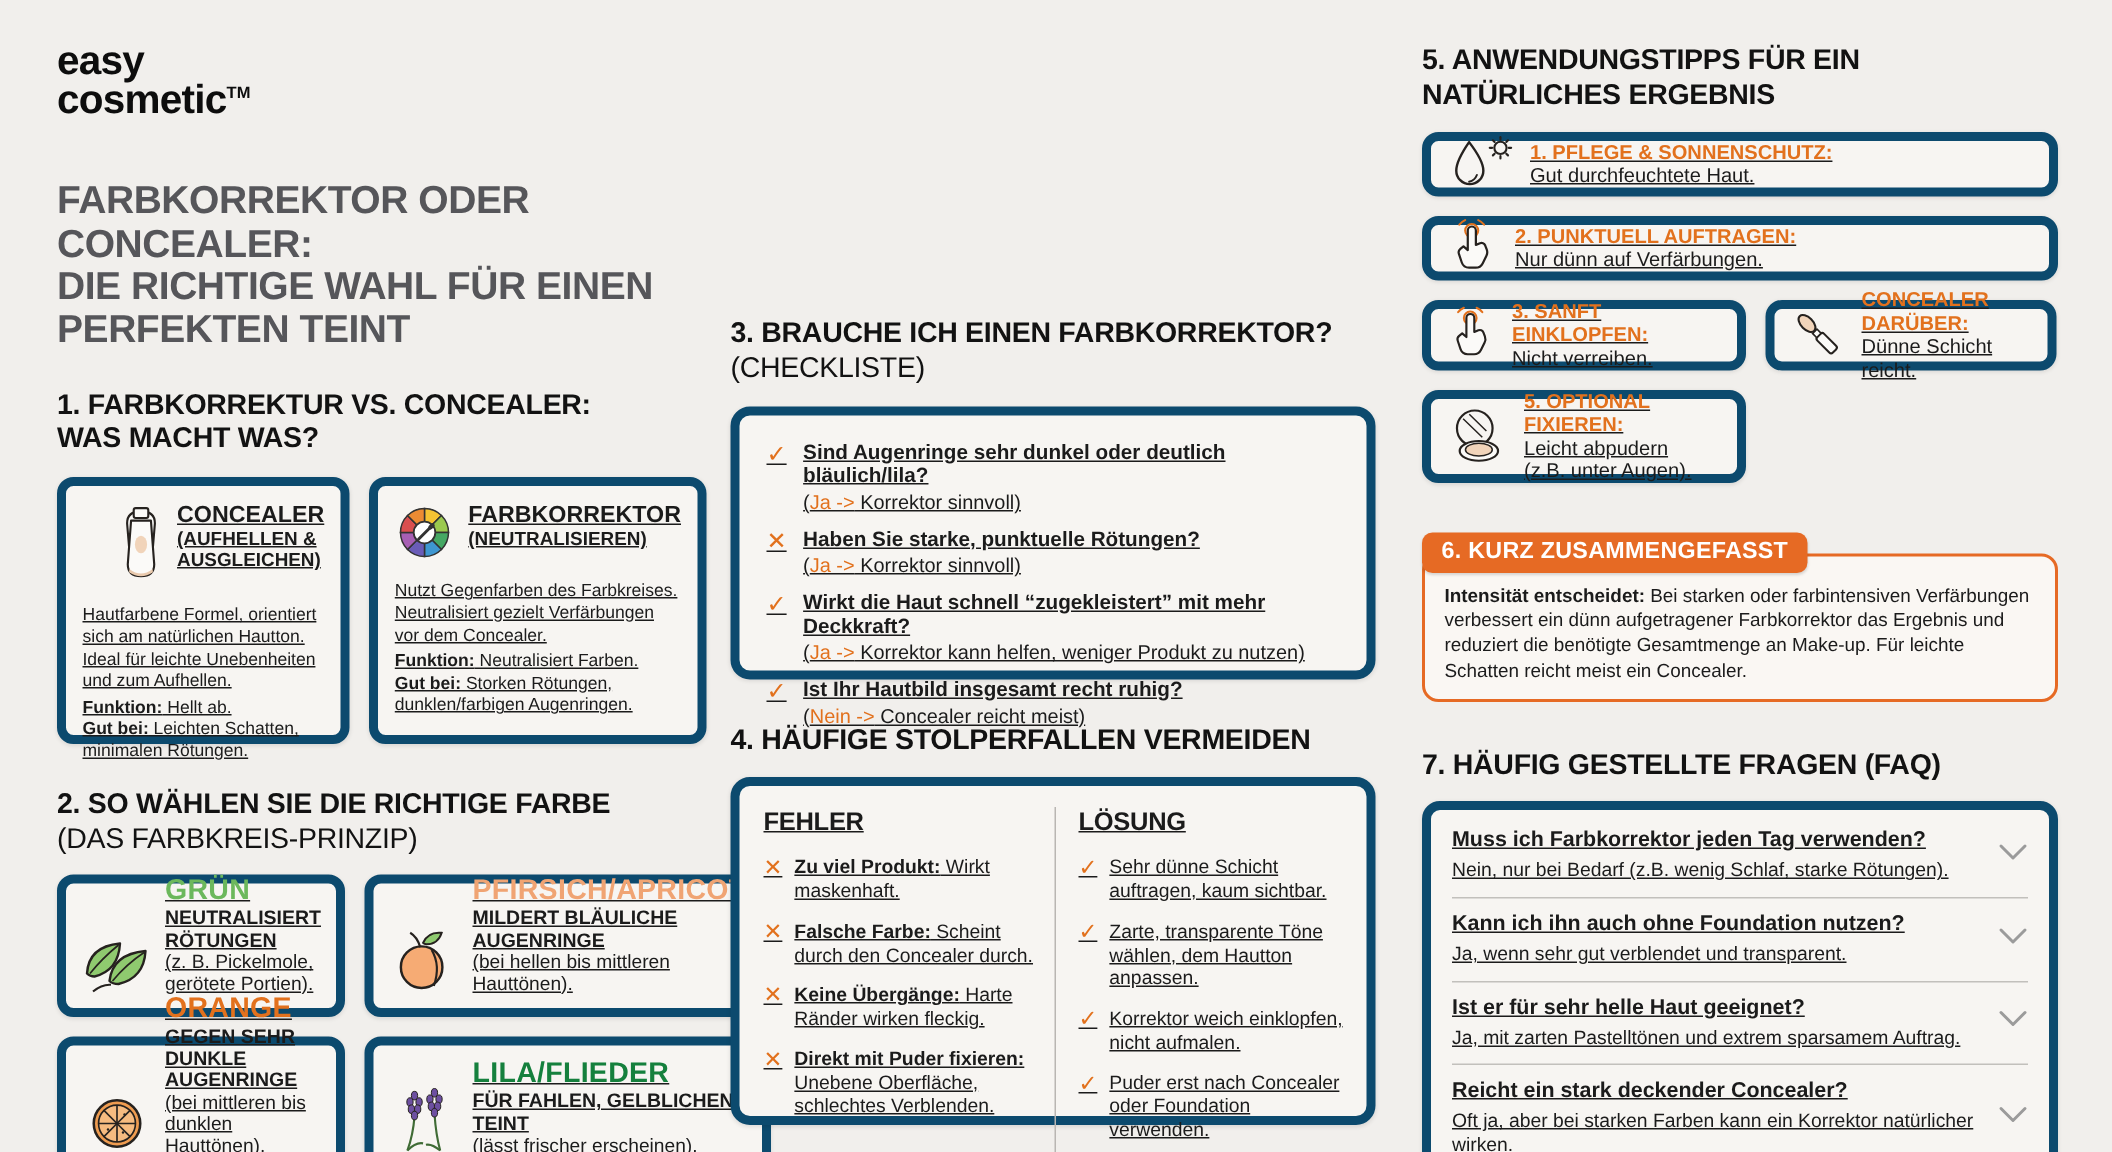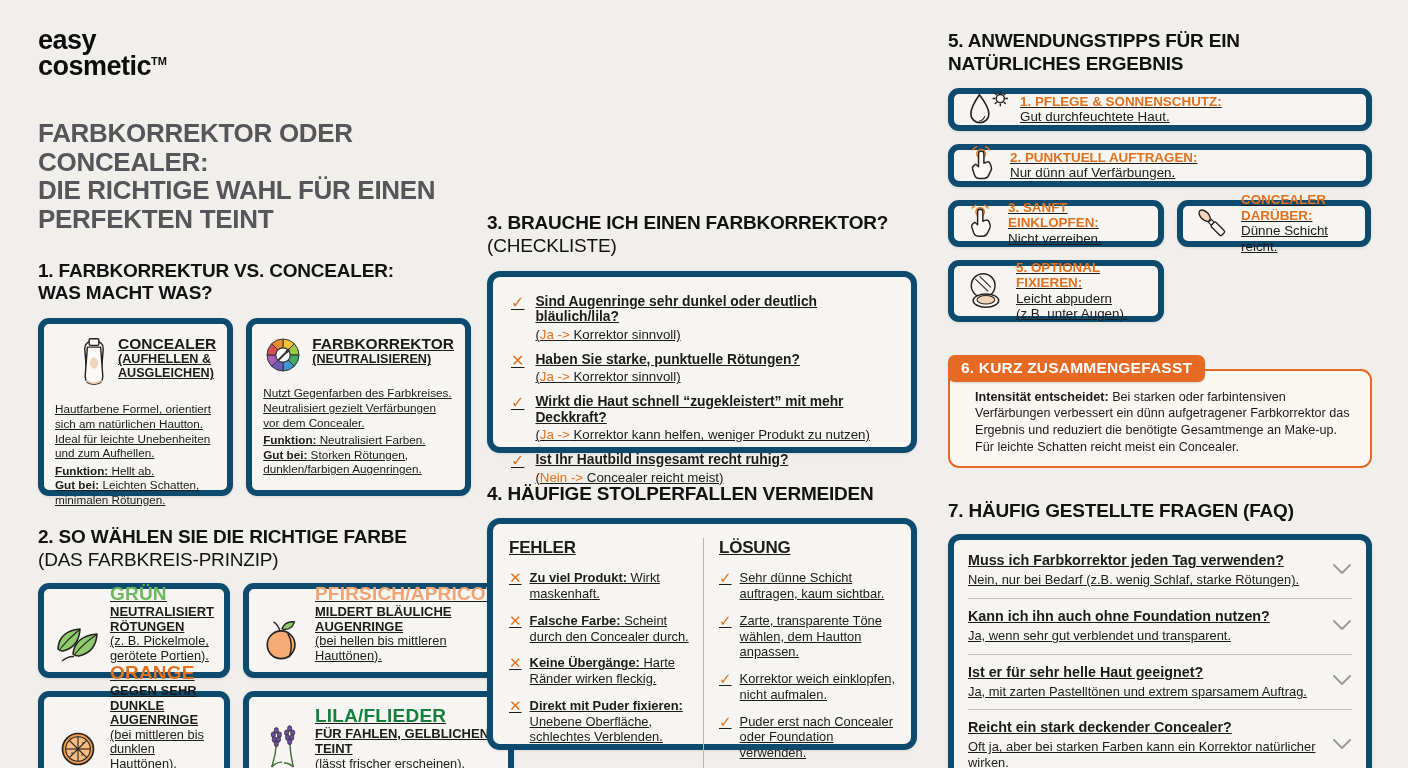--- a/index.html
+++ b/index.html
@@ -87,21 +87,21 @@
   .sum-banner {
     position:absolute; top:-14px; left:0;
     background:#e66a24; color:#fff;
     font-size:15.5px; font-weight:bold;
     padding:4px 13px 5px; border-radius:7px;
     letter-spacing:0.2px;
     box-shadow:0 1px 2px rgba(0,0,0,0.15);
   }
   .sum-card {
     border:2px solid #e66a24; border-radius:11px;
-    background:#faf7f3; padding:18px 12px 10px 25px;
+    background:#faf7f3; padding:18px 12px 10px 13px;
     font-size:12.6px; line-height:1.33; min-height:97px;
   }
 
   
   .faq-card { margin-top:12px; padding:3px 14px; border-radius:12px; }
   .faq-item { display:flex; align-items:center; justify-content:space-between; gap:8px; padding:9px 0 10px; border-bottom:1px solid #c2c0bc; cursor:pointer; }
   .faq-item:last-child { border-bottom:none; }
   .faq-q { font-size:14.3px; font-weight:bold; line-height:1.2; }
   .faq-a { font-size:12.9px; line-height:1.2; margin-top:3px; }
   .chev { flex:0 0 auto; }

